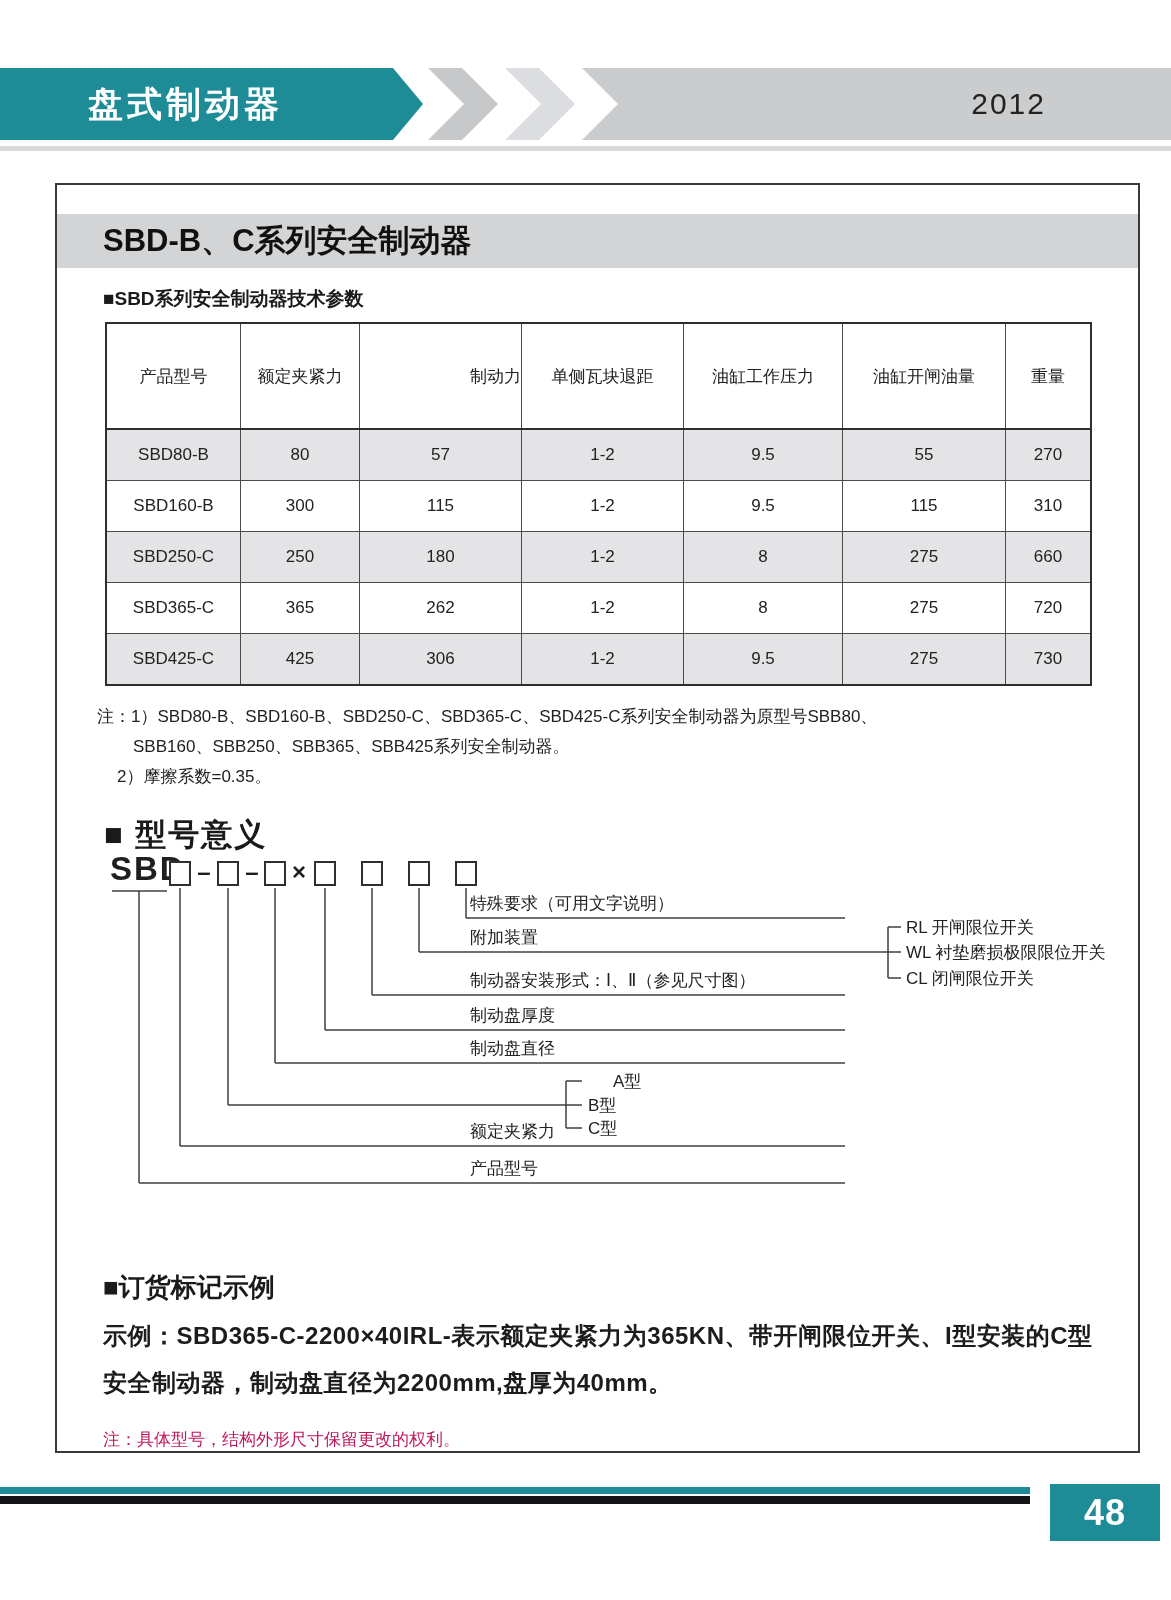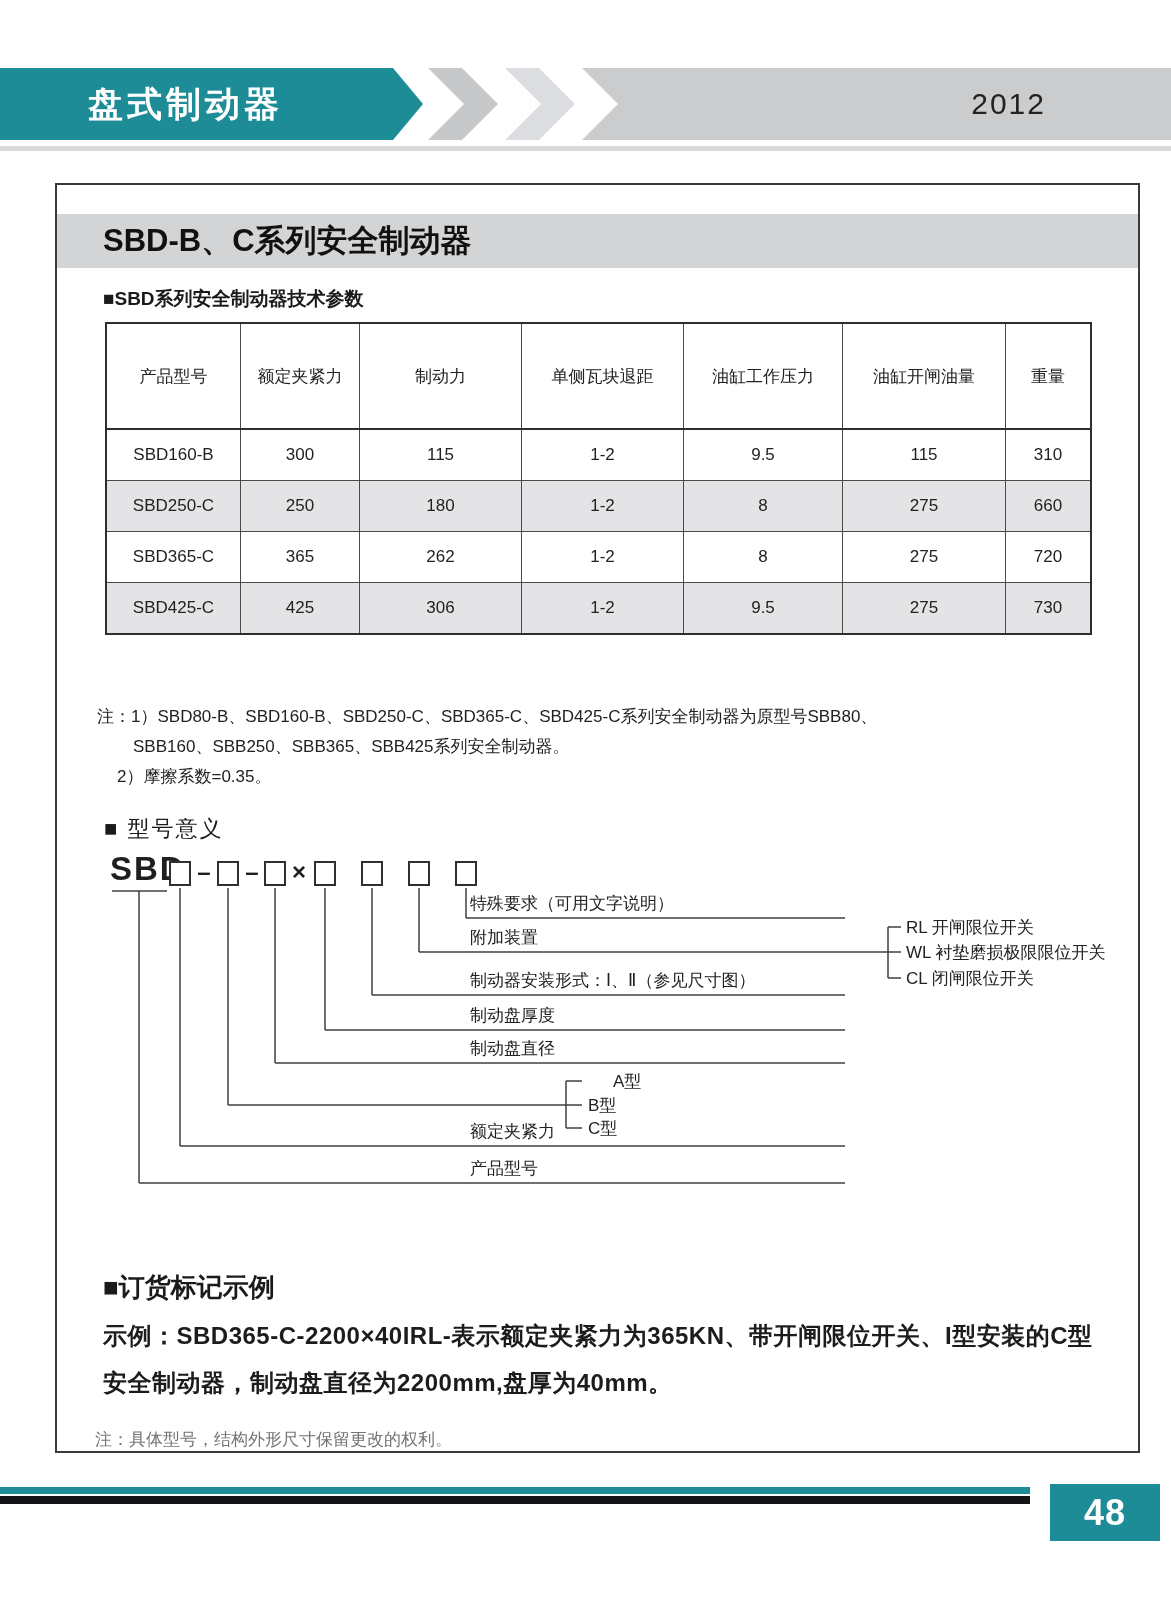--- a/index.html
+++ b/index.html
@@ -26,32 +26,32 @@
     table-layout:fixed;width:977px;border:2px solid #2e2e2e;}
   .specs-table th,.specs-table td{border:1px solid #4a4a4a;text-align:center;
     font-size:17px;color:#222;padding:0;white-space:nowrap;}
   .specs-table th{height:104px;font-weight:normal;background:#ffffff;}
   .specs-table td{height:50px;}
   .specs-table thead tr{border-bottom:2px solid #2e2e2e;}
   .specs-table tr.shade td{background:#e4e4e6;}
   
   .note-line{position:absolute;font-size:17px;color:#222;white-space:nowrap;}
   
-  .model-heading{position:absolute;left:104px;top:814px;font-size:22px;font-weight:normal;letter-spacing:2px;}
+  .model-heading{position:absolute;left:104px;top:814px;font-size:31px;font-weight:bold;letter-spacing:2px;}
   .model-prefix{position:absolute;left:110px;top:850px;font-size:33px;font-weight:bold;letter-spacing:2px;color:#1f1f1f;}
   .mbox{position:absolute;top:861px;width:22px;height:25px;border:2px solid #2f2f2f;box-sizing:border-box;background:#fff;}
   .msep{position:absolute;top:857px;width:20px;height:30px;line-height:30px;text-align:center;
     font-size:24px;font-weight:bold;color:#1f1f1f;}
   .diagram-svg{position:absolute;left:0;top:0;pointer-events:none;}
   .dlabel{position:absolute;font-size:17px;color:#222;white-space:nowrap;}
   
   .ordering-heading{position:absolute;left:103px;top:1270px;font-size:26px;font-weight:bold;}
   .ordering-text{position:absolute;left:103px;top:1312px;width:992px;font-size:24px;
     line-height:47px;font-weight:600;letter-spacing:0.5px;color:#1c1c1c;}
-  .footer-note{position:absolute;left:95px;top:1428px;font-size:17px;color:#737373;}
+  .footer-note{position:absolute;left:103px;top:1428px;font-size:17px;color:#be185d;}
   
   .stripe-teal{position:absolute;left:0;top:1487px;width:1030px;height:7px;}
   .stripe-black{position:absolute;left:0;top:1496px;width:1030px;height:8px;background:#141418;}
   .page-num-box{position:absolute;left:1050px;top:1484px;width:110px;height:57px;
     display:flex;align-items:center;justify-content:center;}
   .page-num{font-size:36px;font-weight:bold;color:#ffffff;letter-spacing:1px;}
 </style>
 </head>
 <body>
 
@@ -71,28 +71,37 @@
   <div class="title-bar"></div>
   <div class="page-title">SBD-B、C系列安全制动器</div>
 
   <div class="specs-heading">■SBD系列安全制动器技术参数</div>
 
   <table class="specs-table">
     <thead>
         <tr>
           <th style="width: 133px;">产品型号</th>
           <th style="width: 118px;">额定夹紧力</th>
-          <th style="width: 161px;">制动力</th>
+          <th style="width: 161px; text-align: right;">制动力</th>
           <th style="width: 161px;">单侧瓦块退距</th>
           <th style="width: 158px;">油缸工作压力</th>
           <th style="width: 162px;">油缸开闸油量</th>
           <th style="width: 84px;">重量</th>
         </tr>
       </thead>
     <tbody>
+        <tr class="shade">
+          <td>SBD80-B</td>
+          <td>80</td>
+          <td>57</td>
+          <td>1-2</td>
+          <td>9.5</td>
+          <td>55</td>
+          <td>270</td>
+        </tr>
         <tr>
           <td>SBD160-B</td>
           <td>300</td>
           <td>115</td>
           <td>1-2</td>
           <td>9.5</td>
           <td>115</td>
           <td>310</td>
         </tr>
         <tr class="shade">

